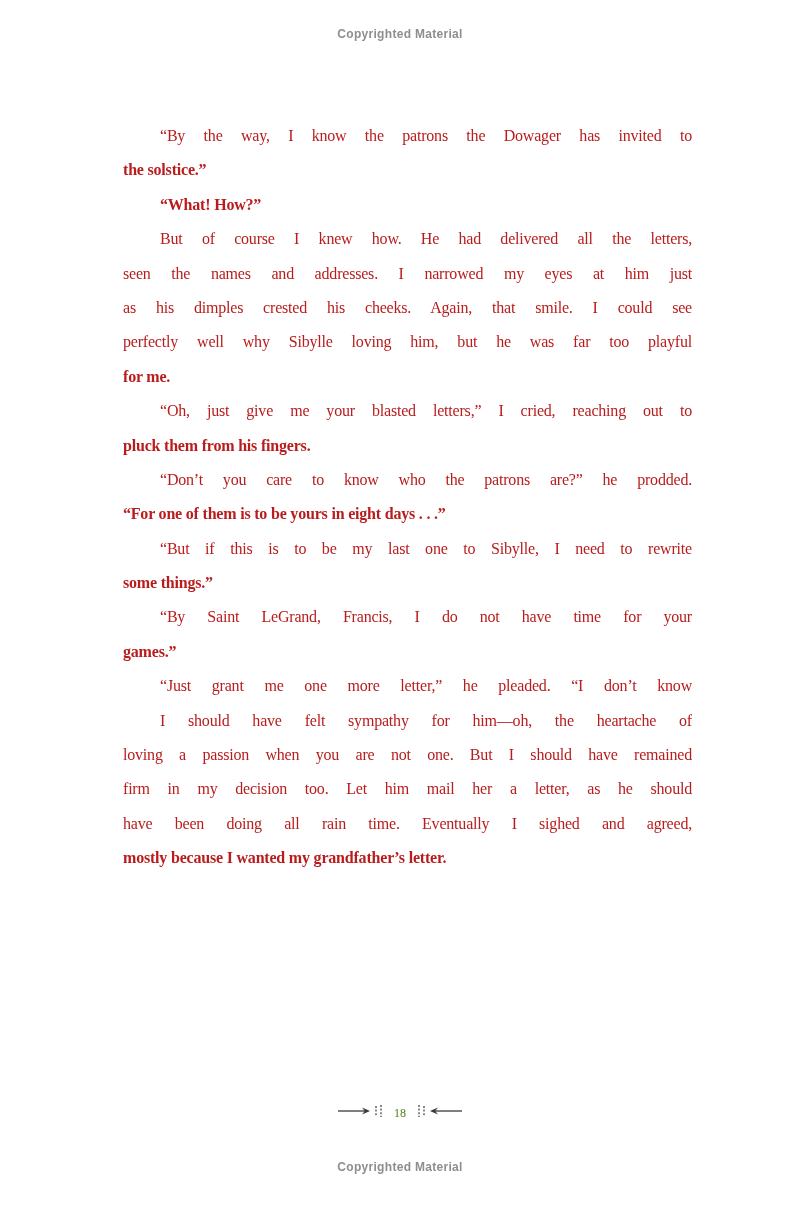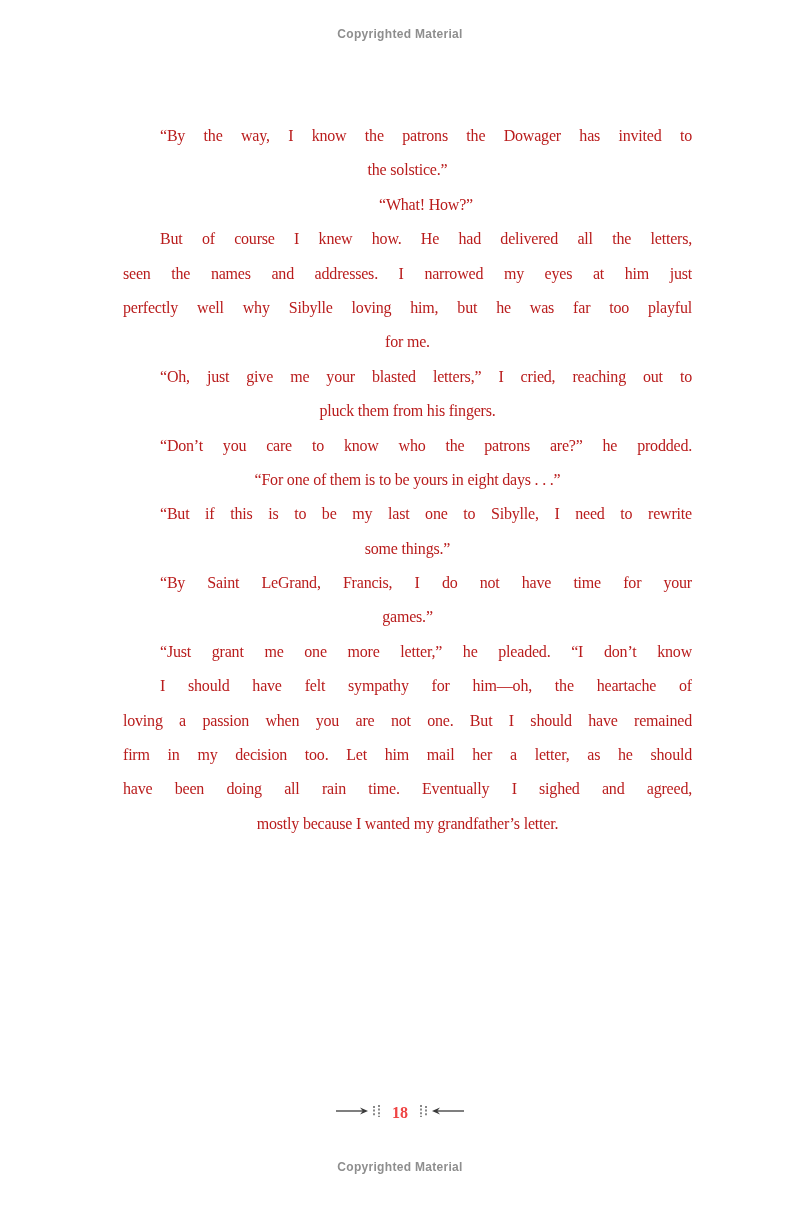--- a/index.html
+++ b/index.html
@@ -30,38 +30,37 @@
     top: 119px;
     width: 569px;
     font-size: 16px;
     line-height: 34.4px;
     letter-spacing: -0.2px;
     color: #b91c1c;
   }
   .para { margin: 0; padding: 0; }
   .line { display: block; height: 34.4px; overflow: hidden; }
   .line.justify { text-align: justify; text-align-last: justify; }
-  .line.last { text-align: center; }
+  .line.last { text-align: left; font-weight: bold; }
   .line.first { text-indent: 37px; }
   .pageno-row {
     position: absolute;
     left: 0;
     top: 1104px;
     width: 100%;
     display: flex;
     align-items: center;
     justify-content: center;
     gap: 9px;
     color: #2a2a2a;
   }
   .pageno {
     font-family: "Liberation Serif", serif;
-    font-size: 16px;
-    color: #ef4444;
-    font-weight: bold;
+    font-size: 12px;
+    color: #4d7c0f;
   }
   .orn { display: inline-block; }
   .orn.flip { transform: scaleX(-1); }
 </style>
 </head>
 <body>
 
 <div class="page">
 
   <div class="notice notice-top">Copyrighted Material</div>
@@ -70,20 +69,21 @@
       <p class="para">
         <span class="line first justify">“By the way, I know the patrons the Dowager has invited to</span>
         <span class="line last">the solstice.”</span>
       </p>
       <p class="para">
         <span class="line first last">“What! How?”</span>
       </p>
       <p class="para">
         <span class="line first justify">But of course I knew how. He had delivered all the letters,</span>
         <span class="line justify">seen the names and addresses. I narrowed my eyes at him just</span>
+        <span class="line justify">as his dimples crested his cheeks. Again, that smile. I could see</span>
         <span class="line justify">perfectly well why Sibylle loving him, but he was far too playful</span>
         <span class="line last">for me.</span>
       </p>
       <p class="para">
         <span class="line first justify">“Oh, just give me your blasted letters,” I cried, reaching out to</span>
         <span class="line last">pluck them from his fingers.</span>
       </p>
       <p class="para">
         <span class="line first justify">“Don’t you care to know who the patrons are?” he prodded.</span>
         <span class="line last">“For one of them is to be yours in eight days . . .”</span>

